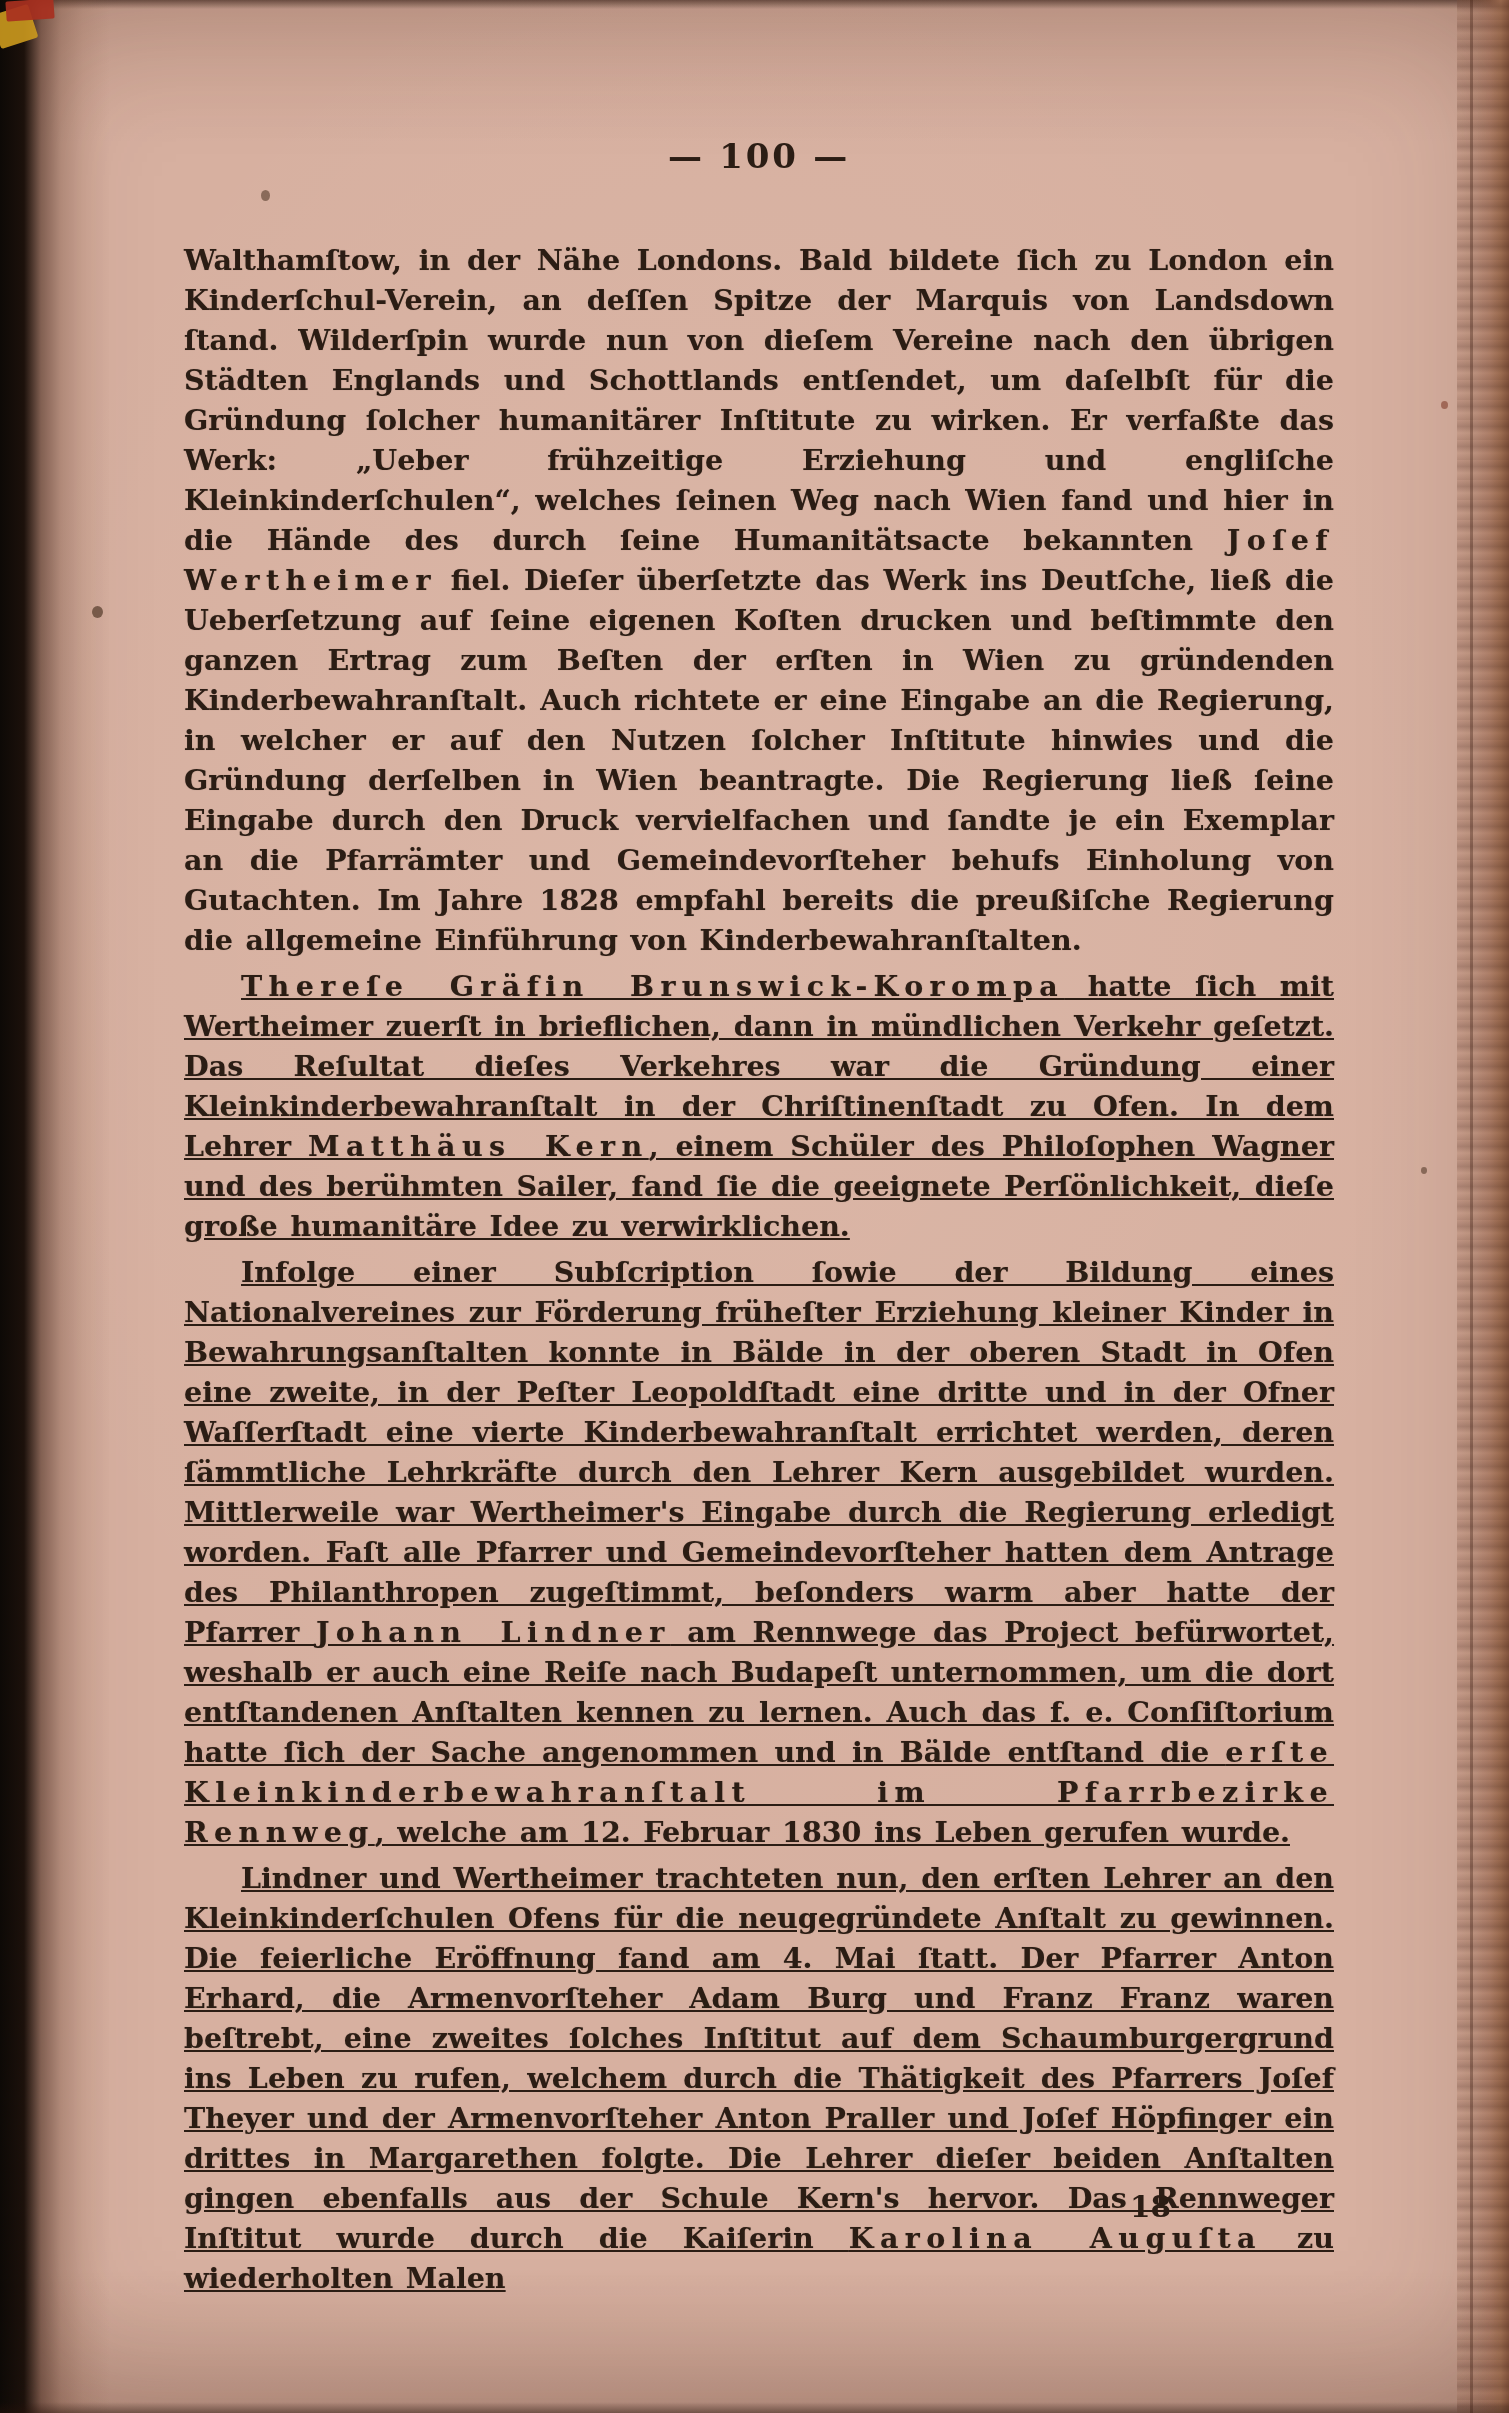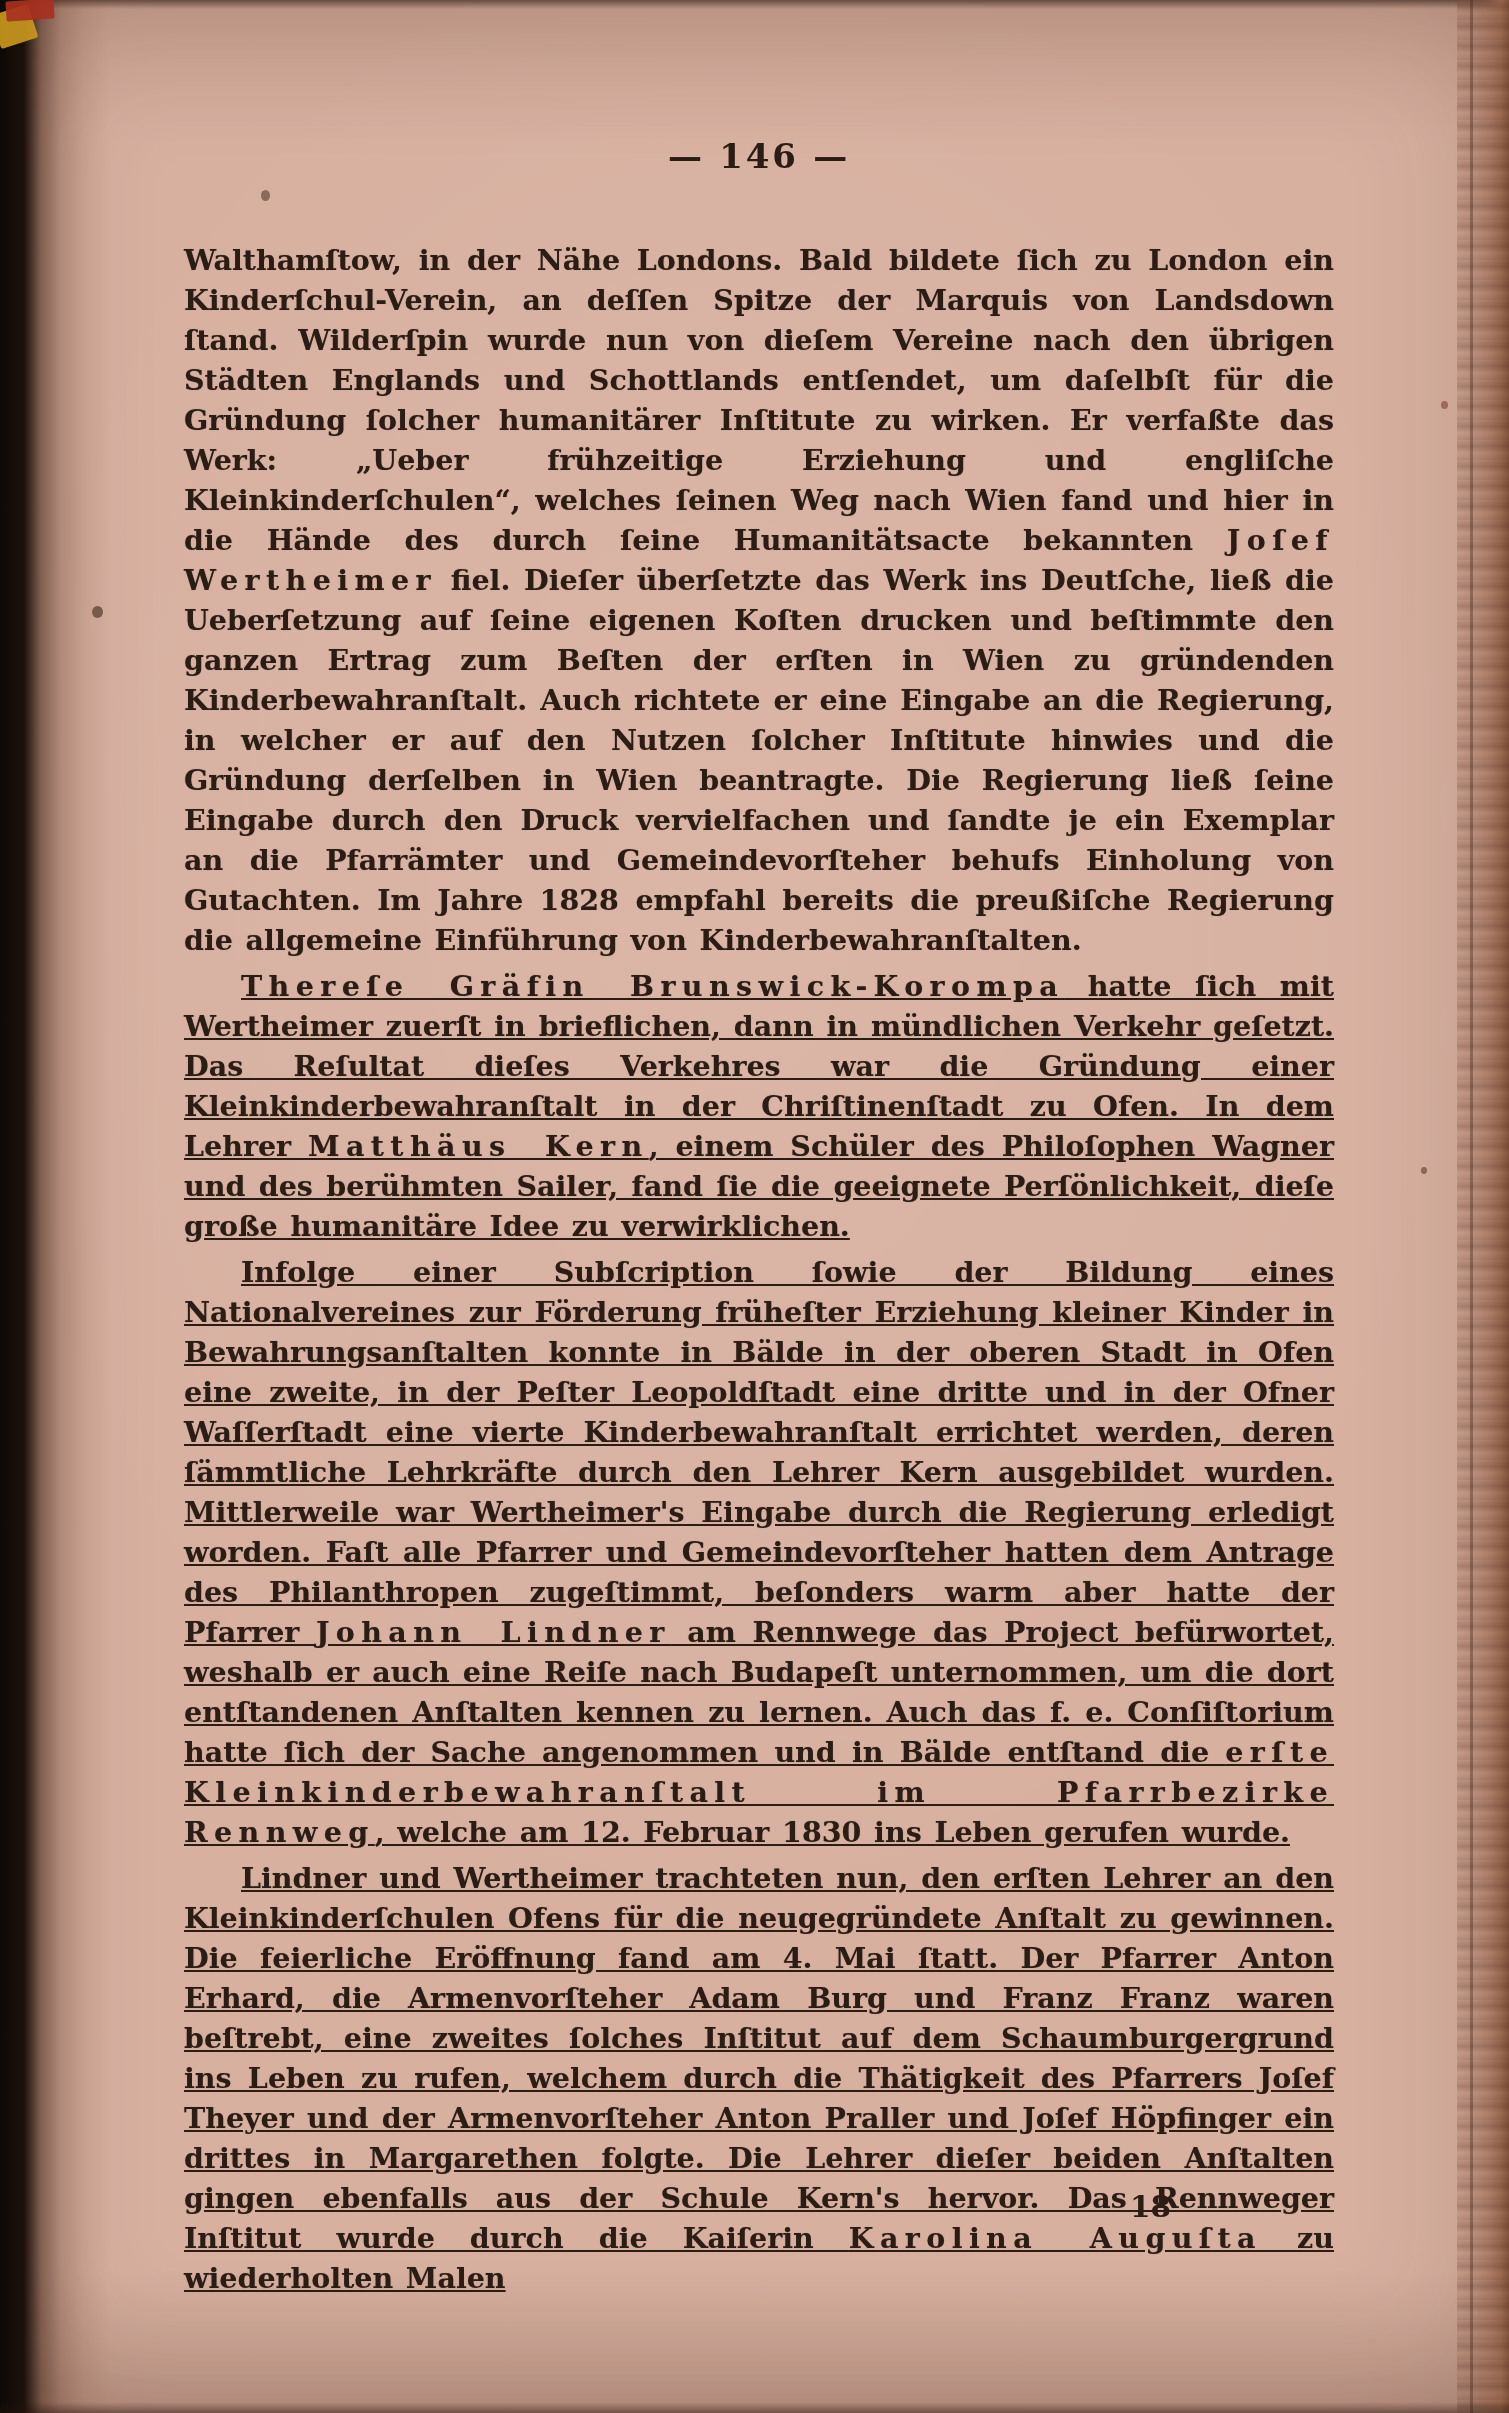--- a/index.html
+++ b/index.html
@@ -147,21 +147,21 @@
   <div class="corner-red"></div>
   <div class="page-edge-right"></div>
   <div class="bottom-edge-shadow"></div>
 
   <div class="speck s1"></div>
   <div class="speck s2"></div>
   <div class="speck s3"></div>
   <div class="speck s4"></div>
 
   <div class="page-content">
-    <div class="page-header">— 146 —</div>
+    <div class="page-header">— 100 —</div>
     <div class="text-block">
         <p class="para"><span class="plain">Walthamſtow, in der Nähe Londons. Bald bildete ſich zu London ein Kinderſchul-Verein, an deſſen Spitze der Marquis von Landsdown ſtand. Wilderſpin wurde nun von dieſem Vereine nach den übrigen Städten Englands und Schottlands entſendet, um daſelbſt für die Gründung ſolcher humanitärer Inſtitute zu wirken. Er verfaßte das Werk: „Ueber frühzeitige Erziehung und engliſche Kleinkinderſchulen“, welches ſeinen Weg nach Wien fand und hier in die Hände des durch ſeine Humanitätsacte bekannten </span><span class="spaced">Joſef Wertheimer</span><span class="plain"> fiel. Dieſer überſetzte das Werk ins Deutſche, ließ die Ueberſetzung auf ſeine eigenen Koſten drucken und beſtimmte den ganzen Ertrag zum Beſten der erſten in Wien zu gründenden Kinderbewahranſtalt. Auch richtete er eine Eingabe an die Regierung, in welcher er auf den Nutzen ſolcher Inſtitute hinwies und die Gründung derſelben in Wien beantragte. Die Regierung ließ ſeine Eingabe durch den Druck vervielfachen und ſandte je ein Exemplar an die Pfarrämter und Gemeindevorſteher behufs Einholung von Gutachten. Im Jahre 1828 empfahl bereits die preußiſche Regierung die allgemeine Einführung von Kinderbewahranſtalten.</span></p>
         <p class="para indent"><span class="spaced">Thereſe Gräfin Brunswick-Korompa</span><span class="plain"> hatte ſich mit Wertheimer zuerſt in brieflichen, dann in mündlichen Verkehr geſetzt. Das Reſultat dieſes Verkehres war die Gründung einer Kleinkinderbewahranſtalt in der Chriſtinenſtadt zu Ofen. In dem Lehrer </span><span class="spaced">Matthäus Kern</span><span class="plain">, einem Schüler des Philoſophen Wagner und des berühmten Sailer, fand ſie die geeignete Perſönlichkeit, dieſe große humanitäre Idee zu verwirklichen.</span></p>
         <p class="para indent"><span class="plain">Infolge einer Subſcription ſowie der Bildung eines Nationalvereines zur Förderung früheſter Erziehung kleiner Kinder in Bewahrungsanſtalten konnte in Bälde in der oberen Stadt in Ofen eine zweite, in der Peſter Leopoldſtadt eine dritte und in der Ofner Waſſerſtadt eine vierte Kinderbewahranſtalt errichtet werden, deren ſämmtliche Lehrkräfte durch den Lehrer Kern ausgebildet wurden. Mittlerweile war Wertheimer's Eingabe durch die Regierung erledigt worden. Faſt alle Pfarrer und Gemeindevorſteher hatten dem Antrage des Philanthropen zugeſtimmt, beſonders warm aber hatte der Pfarrer </span><span class="spaced">Johann Lindner</span><span class="plain"> am Rennwege das Project befürwortet, weshalb er auch eine Reiſe nach Budapeſt unternommen, um die dort entſtandenen Anſtalten kennen zu lernen. Auch das f. e. Conſiſtorium hatte ſich der Sache angenommen und in Bälde entſtand die </span><span class="spaced">erſte Kleinkinderbewahranſtalt im Pfarrbezirke Rennweg</span><span class="plain">, welche am 12. Februar 1830 ins Leben gerufen wurde.</span></p>
         <p class="para indent"><span class="plain">Lindner und Wertheimer trachteten nun, den erſten Lehrer an den Kleinkinderſchulen Ofens für die neugegründete Anſtalt zu gewinnen. Die feierliche Eröffnung fand am 4. Mai ſtatt. Der Pfarrer Anton Erhard, die Armenvorſteher Adam Burg und Franz Franz waren beſtrebt, eine zweites ſolches Inſtitut auf dem Schaumburgergrund ins Leben zu rufen, welchem durch die Thätigkeit des Pfarrers Joſef Theyer und der Armenvorſteher Anton Praller und Joſef Höpfinger ein drittes in Margarethen folgte. Die Lehrer dieſer beiden Anſtalten gingen ebenfalls aus der Schule Kern's hervor. Das Rennweger Inſtitut wurde durch die Kaiſerin </span><span class="spaced">Karolina Auguſta</span><span class="plain"> zu wiederholten Malen</span></p>
       </div>
   </div>
 
   <div class="footer-sig">18</div>
 </div>

